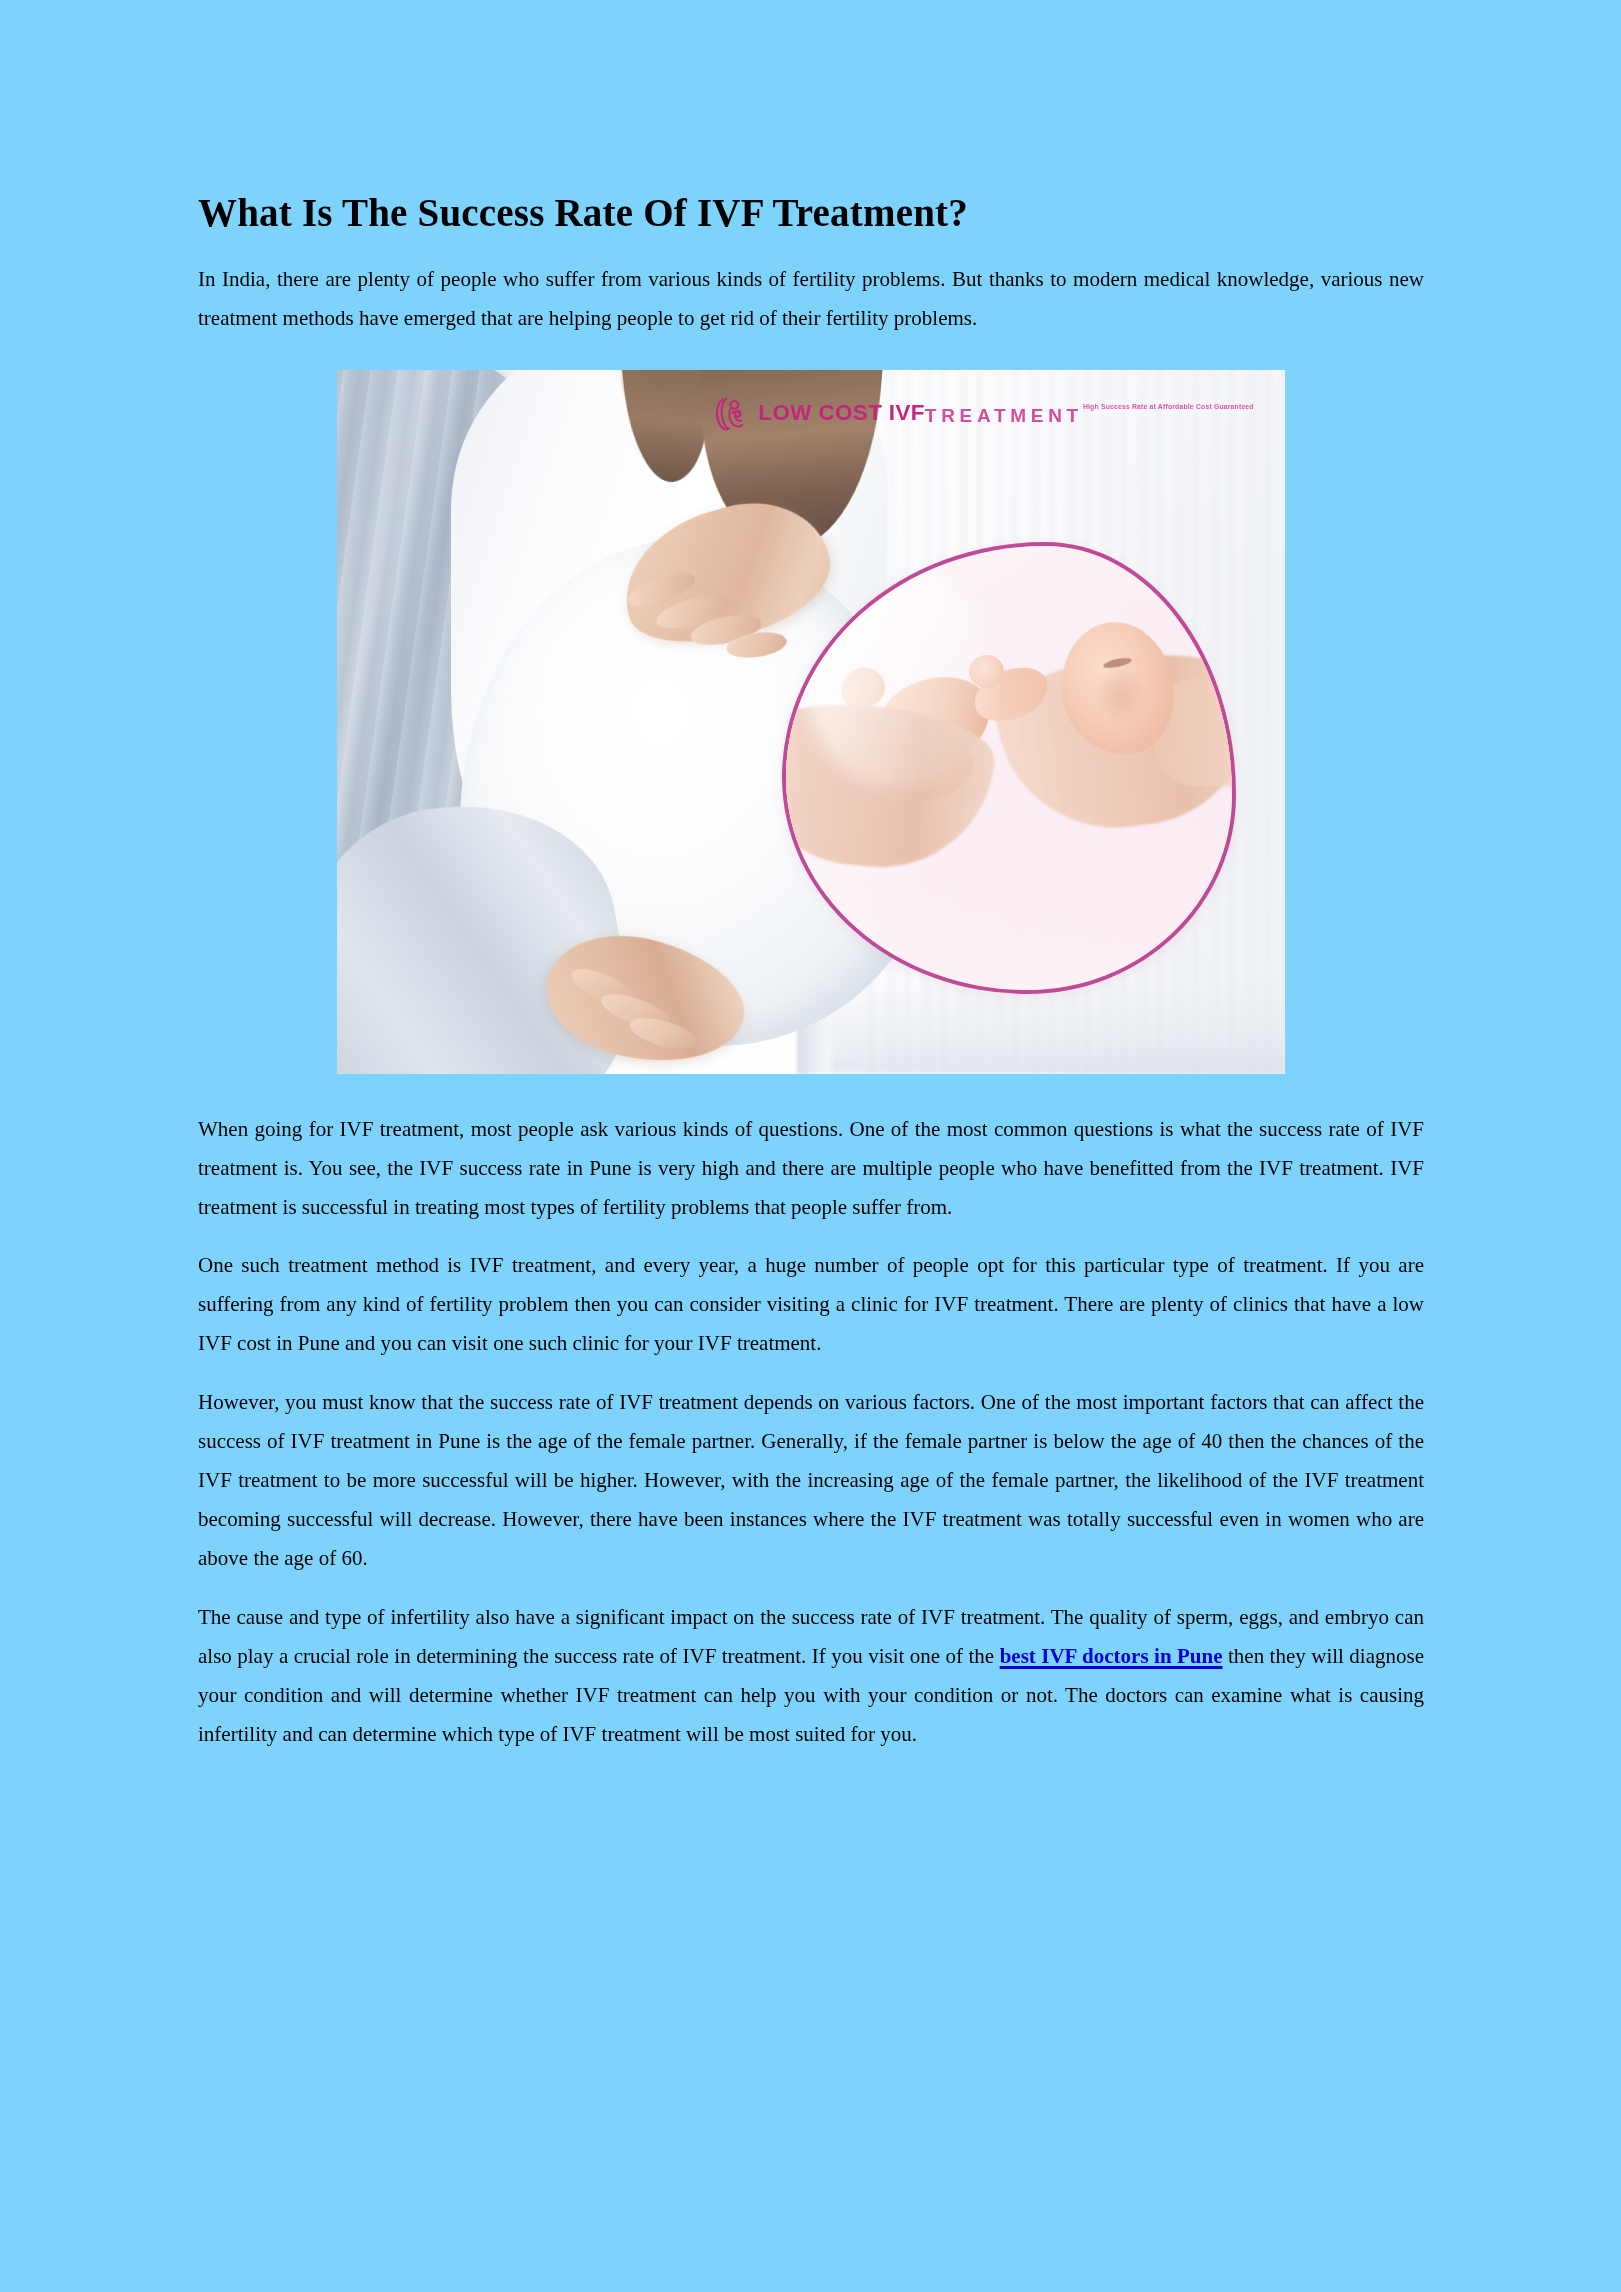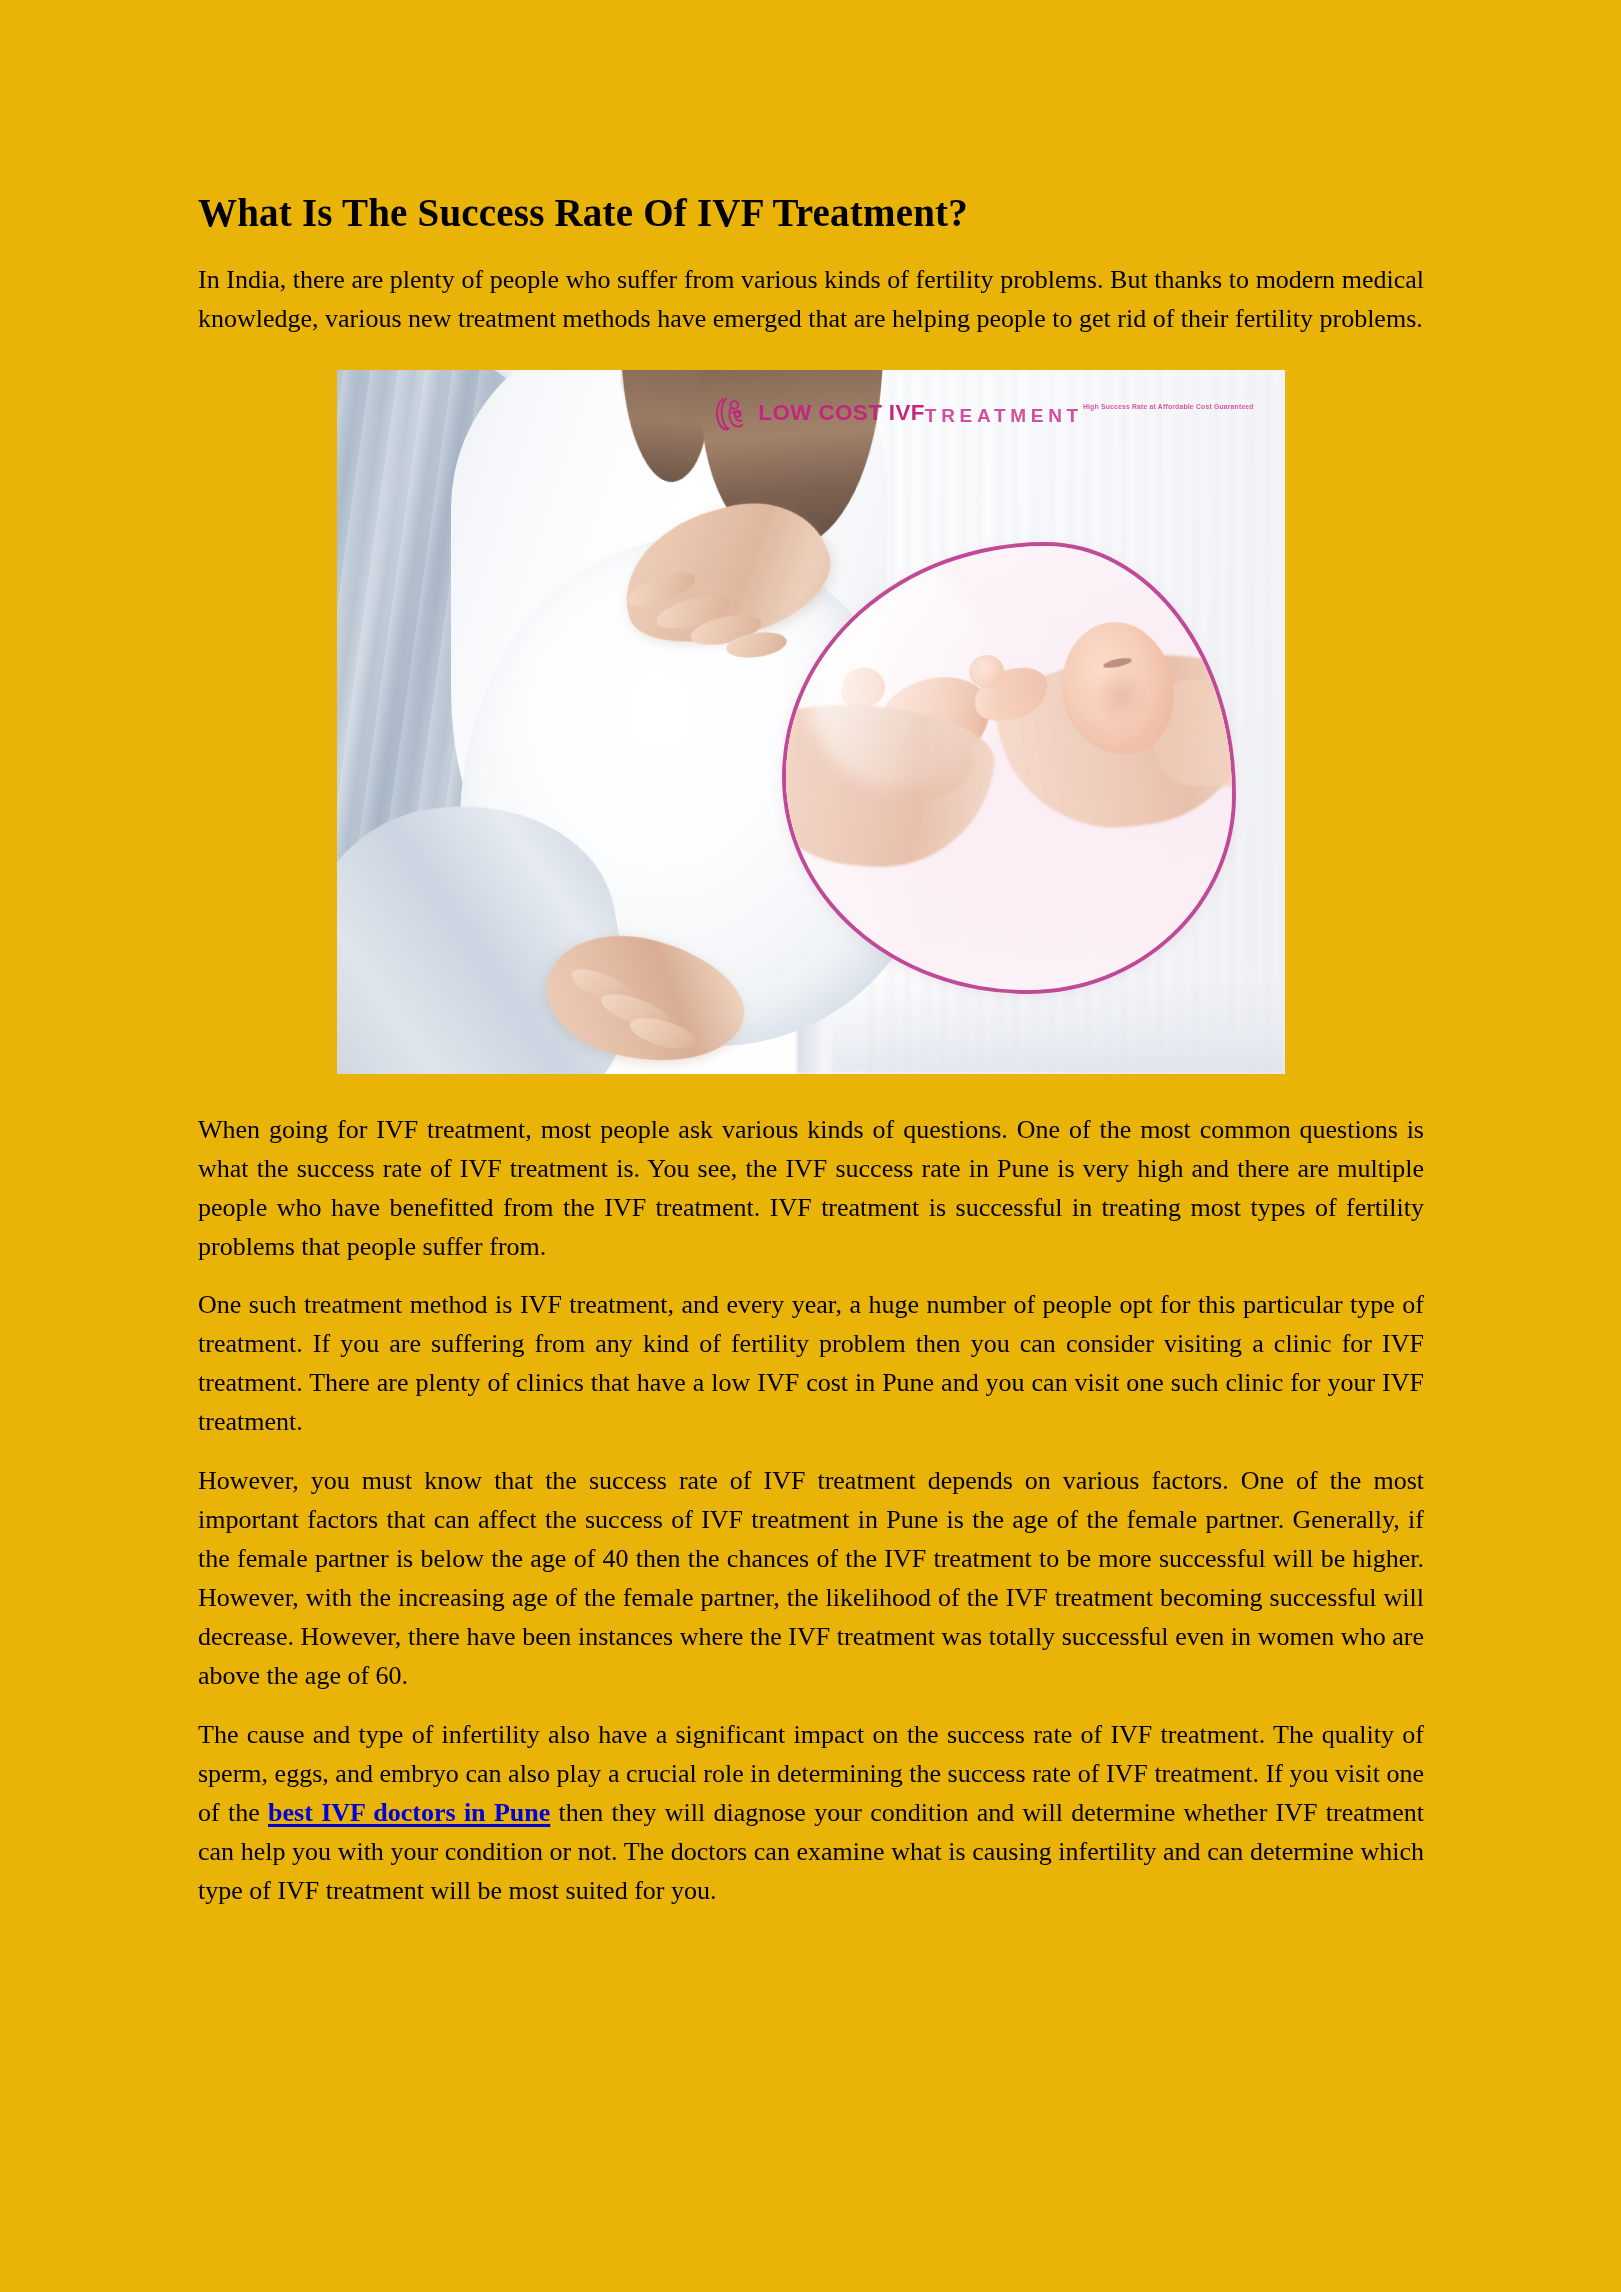--- a/index.html
+++ b/index.html
@@ -14,41 +14,41 @@
     color: #000000;
     position: relative;
     overflow: hidden;
   }
 
   .page {
     position: absolute;
     left: 0; top: 0;
     width: 1622px;
     height: 2293px;
-    background: #eab308;
+    background: #7dd3fc;
   }
 
   .content {
     position: absolute;
     left: 198px;
     top: 191px;
     width: 1226px;
   }
 
   .doc-title {
     font-size: 39px;
     font-weight: bold;
     line-height: 1.12;
     margin: 0 0 25px 0;
     letter-spacing: 0.2px;
     color: #000;
   }
 
   .para {
-    font-size: 26px;
+    font-size: 21px;
     line-height: 39px;
     text-align: justify;
     text-justify: inter-word;
     margin: 0 0 19.7px 0;
     color: #000;
     hyphens: none;
   }
   .para:last-child { margin-bottom: 16px; }
 
   .link-inline {

